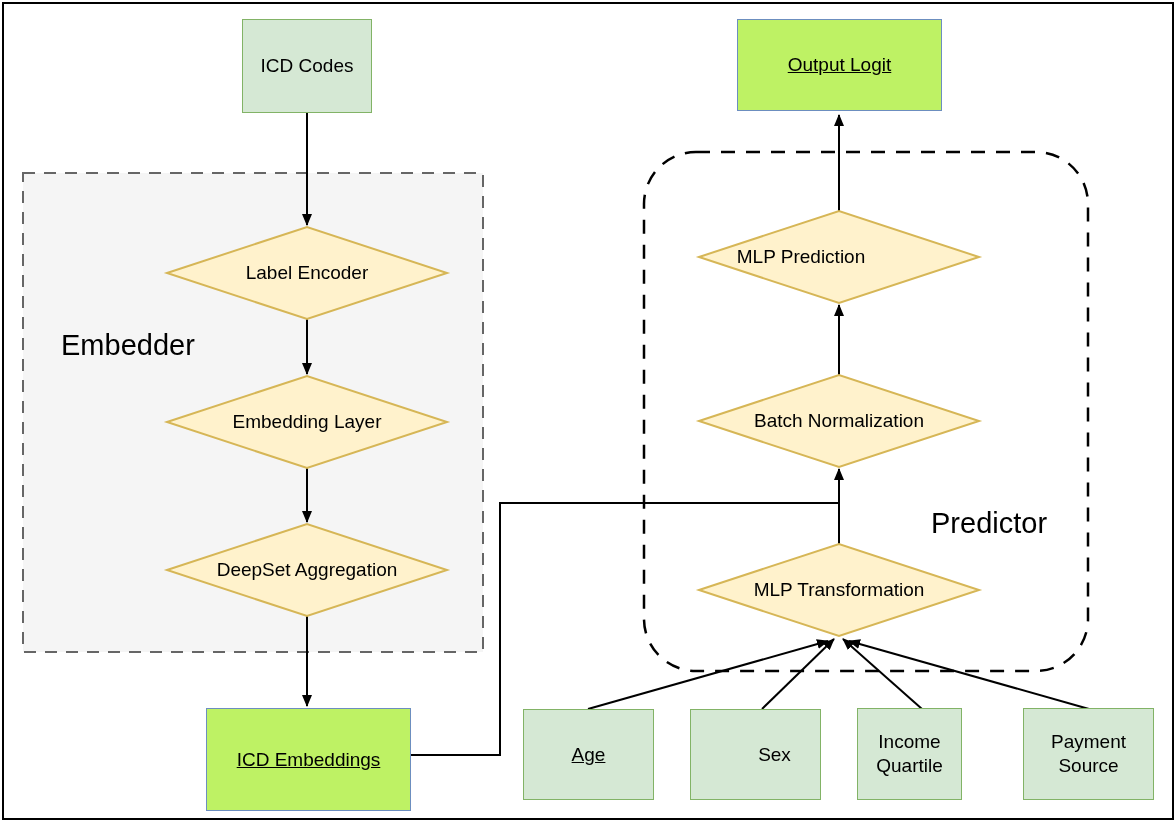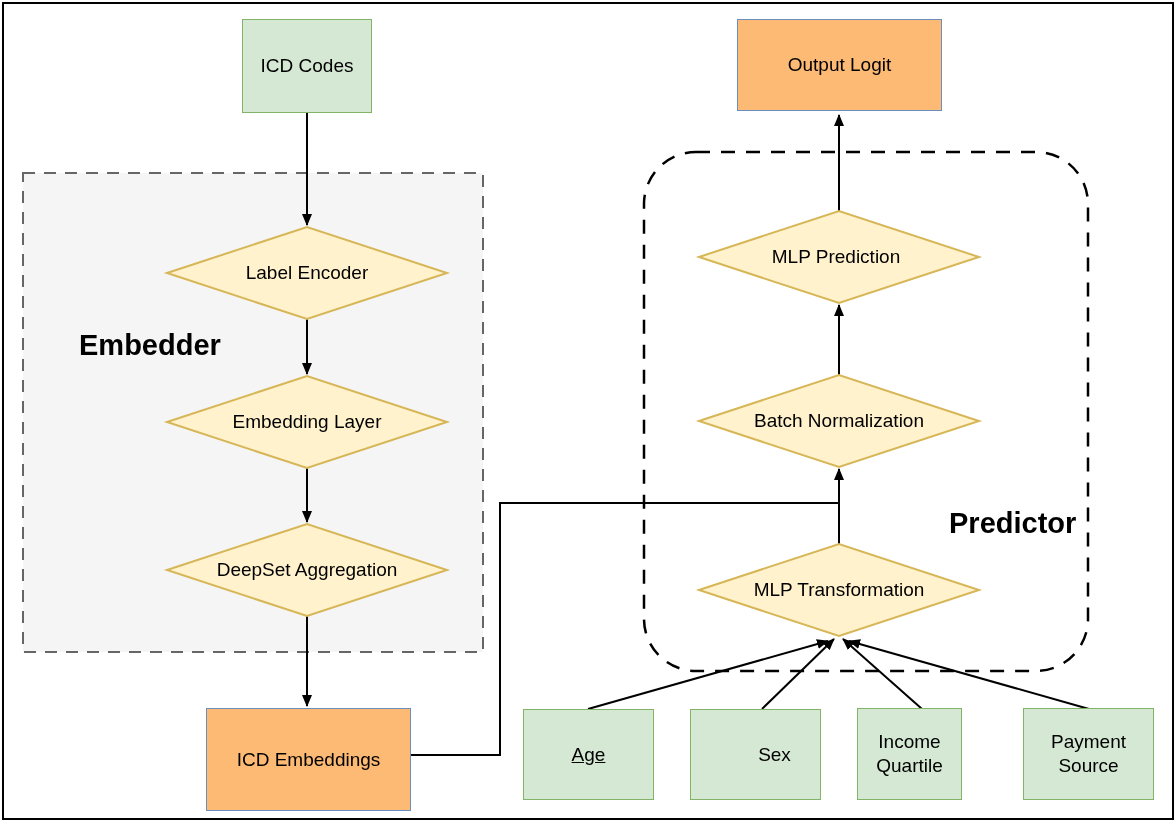--- a/index.html
+++ b/index.html
@@ -25,37 +25,36 @@
     display: flex;
     align-items: center;
     justify-content: center;
     text-align: center;
     font-size: 19px;
     line-height: 1.25;
     box-sizing: border-box;
     padding: 2px 6px;
   }
   .node.green { background: #d5e8d4; border: 1.5px solid #82b366; }
-  .node.blue  { background: #fdba74; border: 1.5px solid #6c8ebf; }
+  .node.blue  { background: #bef264; border: 1.5px solid #6c8ebf; text-decoration: underline; }
   .diamond-label {
     position: absolute;
     width: 280px;
     height: 92px;
     display: flex;
     align-items: center;
     justify-content: center;
     text-align: center;
     font-size: 19px;
   }
   .container-label {
     position: absolute;
-    font-weight: bold;
+    font-weight: normal;
     font-size: 29px;
     white-space: nowrap;
-    margin-left: 18px;
   }
 </style>
 </head>
 <body>
 
 <div class="canvas">
 
   <svg class="layer" width="1176" height="822" viewBox="0 0 1176 822">
     <defs>
       <marker id="arrow" markerUnits="userSpaceOnUse" markerWidth="12" markerHeight="10" refX="11" refY="5" orient="auto">
@@ -97,18 +96,18 @@
   <div class="node blue" style="left:737px; top:19px; width:205px; height:92px;">Output Logit</div>
   <div class="node blue" style="left:206px; top:708px; width:205px; height:103px;">ICD Embeddings</div>
   <div class="node green" style="left:523px; top:709px; width:131px; height:91px;text-decoration:underline;">Age</div>
   <div class="node green" style="left:690px; top:709px; width:131px; height:91px;padding-left:44px;">Sex</div>
   <div class="node green" style="left:857px; top:708px; width:105px; height:92px;">Income Quartile</div>
   <div class="node green" style="left:1023px; top:708px; width:131px; height:92px;">Payment Source</div>
 
   <div class="diamond-label" style="left:167px; top:227px;">Label Encoder</div>
   <div class="diamond-label" style="left:167px; top:376px;">Embedding Layer</div>
   <div class="diamond-label" style="left:167px; top:524px;">DeepSet Aggregation</div>
-  <div class="diamond-label" style="left:696px; top:211px;">MLP Prediction</div>
+  <div class="diamond-label" style="left:661px; top:211px;">MLP Prediction</div>
   <div class="diamond-label" style="left:699px; top:375px;">Batch Normalization</div>
   <div class="diamond-label" style="left:699px; top:544px;">MLP Transformation</div>
 
   <div class="frame"></div>
 </div>
 
 </body></html>

